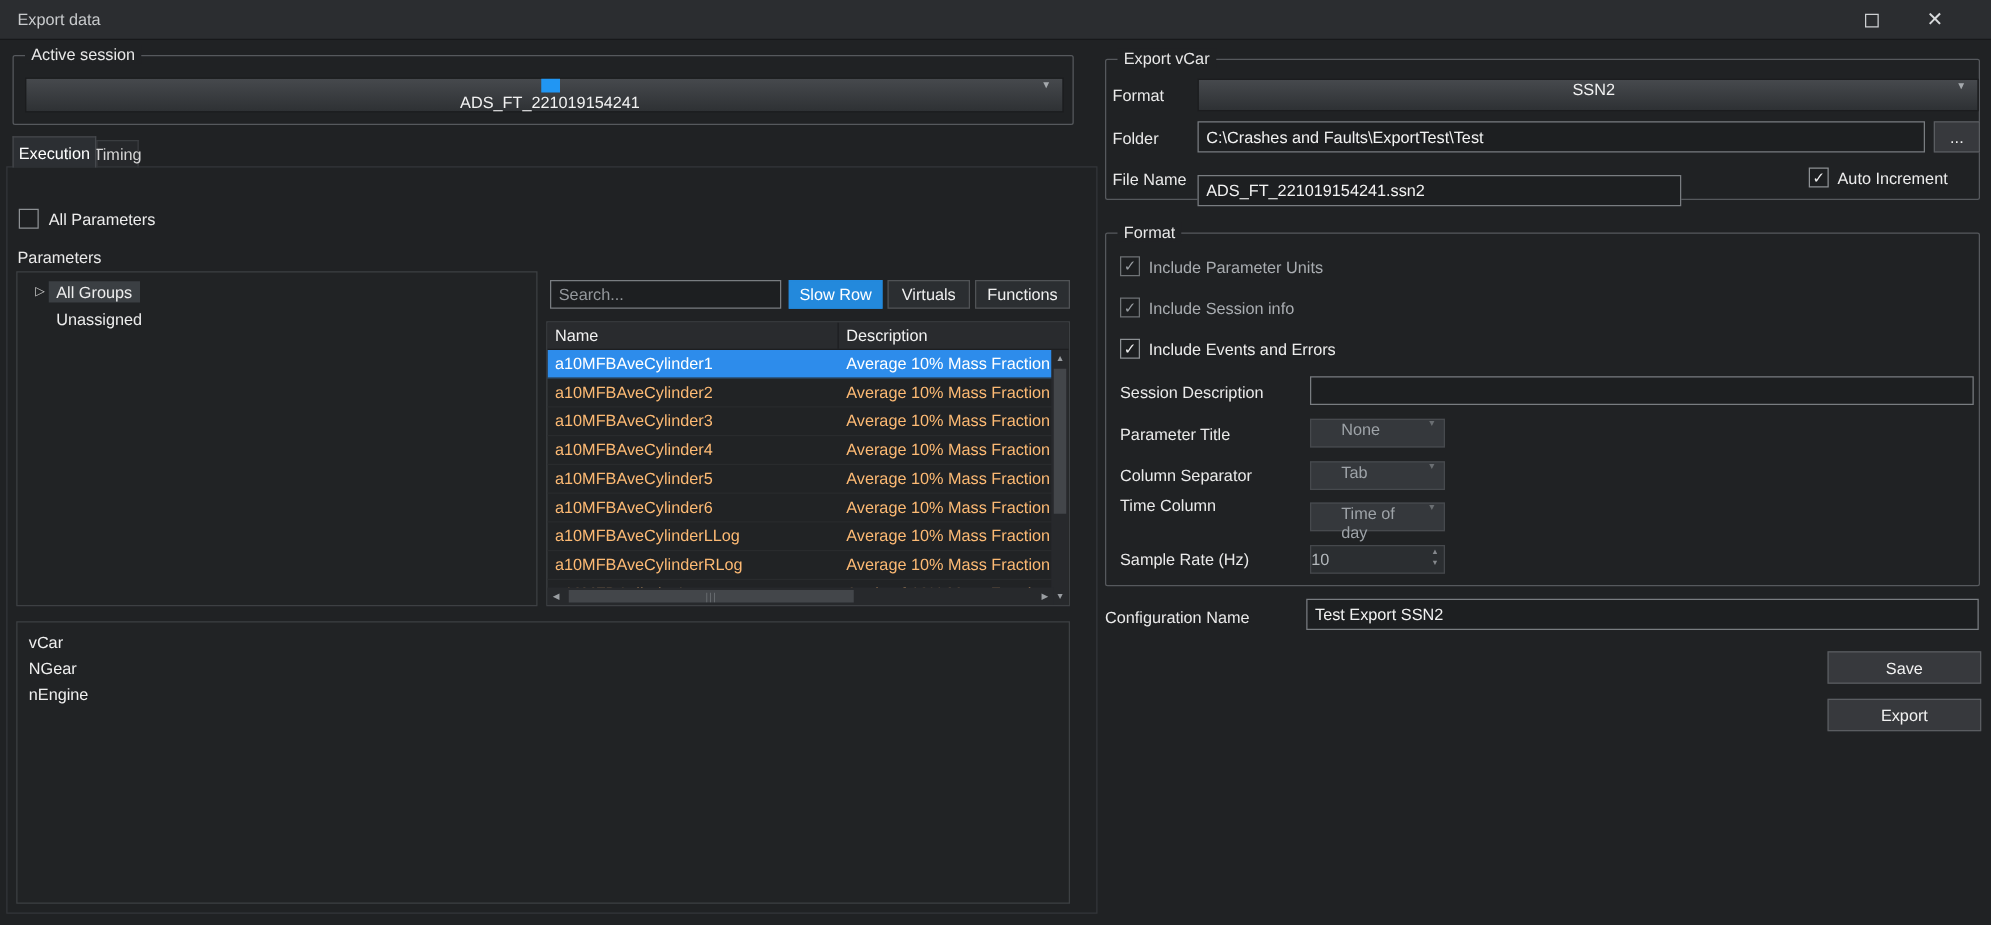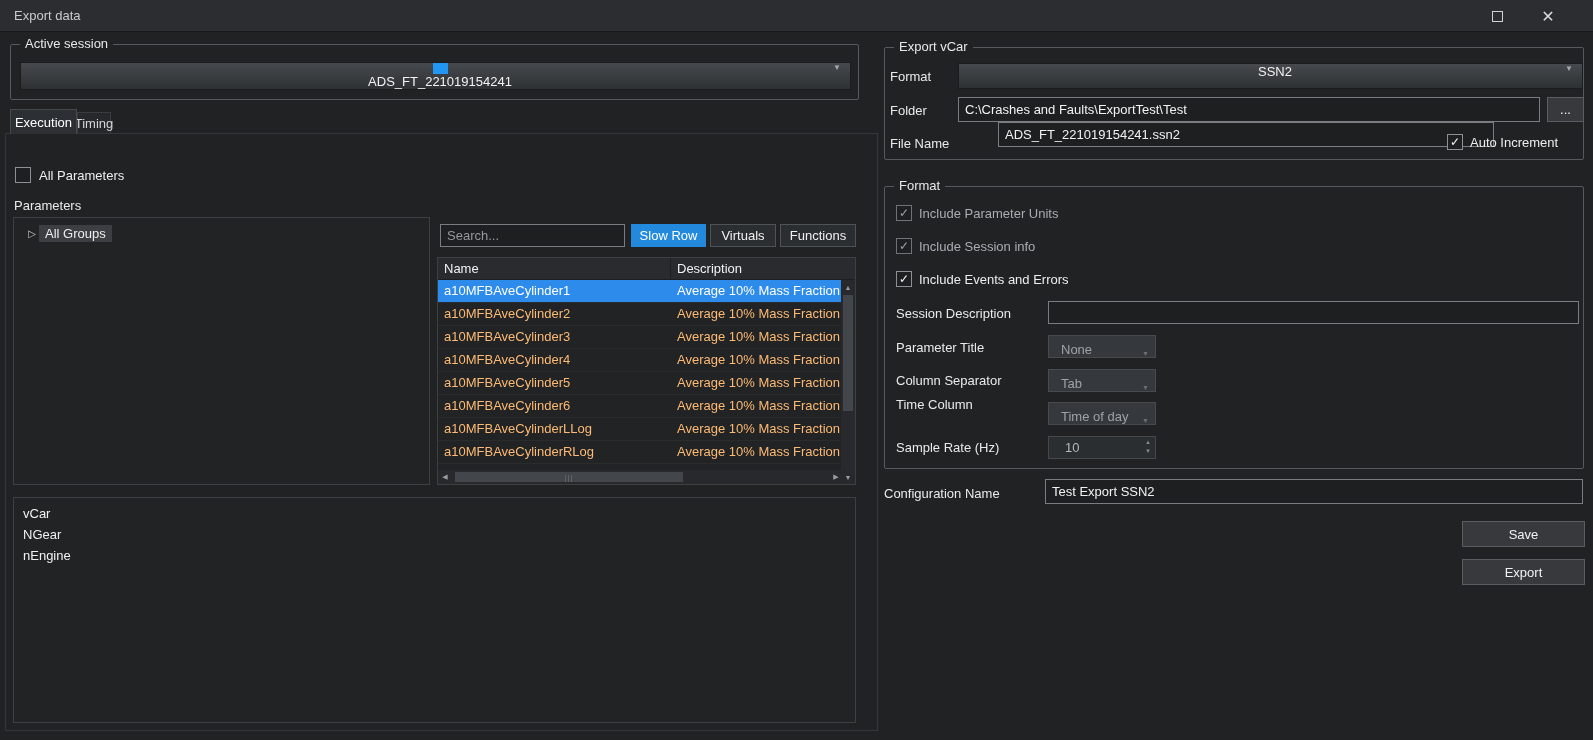--- a/index.html
+++ b/index.html
@@ -24,21 +24,21 @@
   .groupbox>.legend{position:absolute;top:-9px;left:9px;background:var(--bg);padding:0 5px;font-size:13px;color:#e8e8e8;white-space:nowrap;}
 
   
   .combo{position:absolute;background:linear-gradient(#46494d,#2e3134);border:1px solid #1b1c1e;display:flex;align-items:center;color:#f2f2f2;flex-direction:column;}
   .combo .arrow{position:absolute;right:9px;font-size:8px;color:#a5a9ad;}
   .combo .swatch{width:15px;height:15px;margin-left:9px;background:var(--icon-blue);}
   .combo .val{margin-left:9px;white-space:nowrap;}
   .combo .swatch + .val{margin-left:9px;}
 
   
-  .combo-small{position:absolute;background:#35383c;border:1px solid #474a4e;display:flex;align-items:flex-end;color:#9ea3a8;padding:0 12px;}
+  .combo-small{position:absolute;background:#35383c;border:1px solid #474a4e;display:flex;align-items:flex-start;color:#9ea3a8;padding:0 24px;}
   .combo-small .arrow{position:absolute;right:6px;font-size:7px;color:#6b6f73;}
 
   
   .tinput{position:absolute;background:#1d1f21;border:1px solid #797d81;color:#f2f2f2;font-size:13px;padding:0 6px;outline:none;}
   .tinput::placeholder{color:#95999d;}
 
   
   .cb{position:absolute;width:16px;height:16px;border:1px solid #8d9194;background:#1d1f21;display:flex;align-items:center;justify-content:center;color:#f2f2f2;font-size:12px;line-height:1;}
   .cb.checked::after{content:"✓";}
   .cb.disabled{border-color:#6f7376;color:#9ba0a4;}
@@ -88,21 +88,21 @@
   
   .list-item{padding:1px 0 1px 9px;line-height:19px;color:#f0f0f0;}
 
   
   .lbl{position:absolute;white-space:nowrap;color:#eaeaea;}
 
   
   .btn{position:absolute;background:#37393d;border:1px solid #5a5d61;color:#f2f2f2;display:flex;align-items:center;justify-content:center;font-size:13px;}
 
   
-  .spinner{position:absolute;background:#2b2e31;border:1px solid #45484c;color:#b3b8bc;display:flex;align-items:center;padding:0 16px;}
+  .spinner{position:absolute;background:#2b2e31;border:1px solid #45484c;color:#b3b8bc;display:flex;align-items:center;padding:0 0;}
   .spinner .arrows{position:absolute;right:4px;top:1px;display:flex;flex-direction:column;line-height:9px;font-size:6px;color:#85898d;text-align:center;}
 </style>
 </head>
 <body>
 
 <div class="titlebar">
   <span class="title">Export data</span>
   <div class="win-btn max-btn">
       <span class="sq"></span>
     </div>
@@ -131,20 +131,24 @@
 <span class="cb" style="left:15px;top:167px;"></span>
 <span class="cb-label" style="left:39px;top:168px;">All Parameters</span>
 
 <span class="lbl" style="left:14px;top:198px;">Parameters</span>
 
 <div class="boxpanel tree" style="left:13px;top:217px;width:417px;height:268px;">
     <div class="tree-item">
       <span class="expander">▷</span>
       <span class="tlabel selected">All Groups</span>
     </div>
+    <div class="tree-item">
+      <span class="expander"></span>
+      <span class="tlabel">Unassigned</span>
+    </div>
   </div>
 
 <input class="tinput" style="left: 440px; top: 224px; width: 185px; height: 23px;" placeholder="Search...">
 <div class="filter-bar" style="left:631px;top:224px;">
     <div class="filter-btn active" style="width: 75px;">Slow Row</div>
     <div class="filter-btn" style="width: 66px;">Virtuals</div>
     <div class="filter-btn" style="width: 76px;">Functions</div>
   </div>
 
 <div class="ptable" style="left:437px;top:257px;width:419px;height:228px;">
@@ -217,21 +221,21 @@
   <span class="arrow">▼</span>
 </div>
 
 <span class="lbl" style="left:890px;top:103px;">Folder</span>
 <input class="tinput" style="left: 958px; top: 97px; width: 582px; height: 25px;" value="C:\Crashes and Faults\ExportTest\Test">
 <div class="btn" style="left:1547px;top:97px;width:37px;height:25px;">
   <span>...</span>
 </div>
 
 <span class="lbl" style="left:890px;top:136px;">File Name</span>
-<input class="tinput" style="left: 958px; top: 122px; width: 496px; height: 25px; margin-left: 40px;" value="ADS_FT_221019154241.ssn2">
+<input class="tinput" style="left: 958px; top: 140px; width: 387px; height: 25px;" value="ADS_FT_221019154241.ssn2">
 <span class="cb checked" style="left:1447px;top:134px;"></span>
 <span class="cb-label" style="left:1470px;top:135px;">Auto Increment</span>
 
 <div class="groupbox" style="left:884px;top:186px;width:700px;height:283px;">
   <span class="legend">Format</span>
 </div>
 <div id="format-checkboxes">
     <span class="cb checked disabled" style="left: 896px; top: 205px;"></span>
     <span class="cb-label disabled" style="left: 919px; top: 206px;">Include Parameter Units</span>
     <span class="cb checked disabled" style="left: 896px; top: 238px;"></span>

